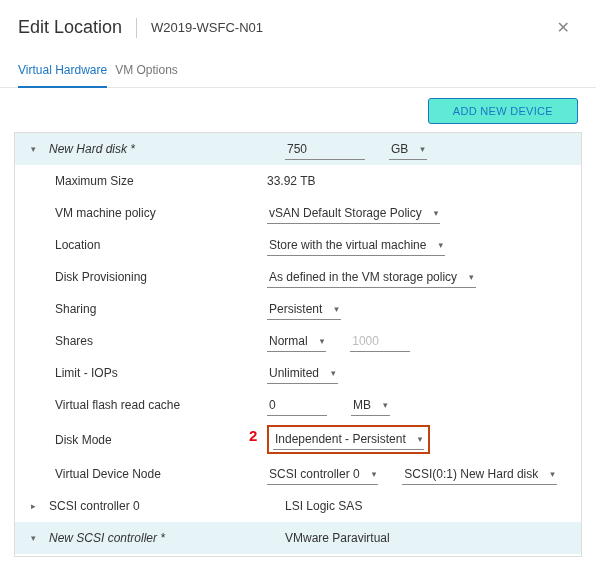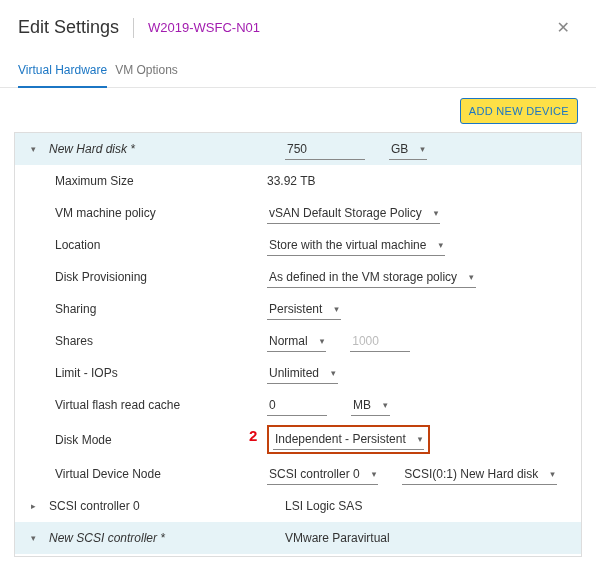--- a/index.html
+++ b/index.html
@@ -13,32 +13,32 @@
     overflow: hidden;
   }
   .dialog { width: 596px; height: 567px; display: flex; flex-direction: column; }
   .header {
     display: flex;
     align-items: center;
     padding: 14px 18px 8px 18px;
   }
   .title { font-size: 18px; font-weight: 400; color: #333; }
   .sep { width: 1px; height: 20px; background: #ccc; margin: 0 14px; }
-  .subtitle { font-size: 13px; color: #a21caf; }
+  .subtitle { font-size: 13px; color: #404040; }
   .close { margin-left: auto; font-size: 16px; color: #888; cursor: pointer; padding: 4px 8px; }
   .tabs {
     display: flex; gap: 8px; padding: 0 18px; border-bottom: 1px solid #e5e5e5; margin-top: 6px;
   }
   .tab { padding: 8px 0 10px 0; font-size: 12px; color: #777; cursor: pointer; position: relative; }
   .tab.active { color: #1b76c4; }
   .tab.active::after { content:""; position:absolute; left:0; right:0; bottom:-1px; height:2px; background:#1b76c4; }
   .toolbar { display:flex; justify-content:flex-end; padding: 10px 18px 8px 18px; }
   .add-btn {
-    border:1px solid #1b76c4; color:#1b76c4; background:#fde047; font-size:11px;
-    padding:6px 8px; border-radius:3px; cursor:pointer; letter-spacing:.3px;
+    border:1px solid #1b76c4; color:#1b76c4; background:#5eead4; font-size:11px;
+    padding:6px 24px; border-radius:3px; cursor:pointer; letter-spacing:.3px;
   }
   .content {
     flex:1; overflow-y:auto; border:1px solid #ddd; margin:0 14px 10px 14px; position:relative;
   }
   .content::-webkit-scrollbar{width:10px}
   .content::-webkit-scrollbar-thumb{background:#ccc;border-radius:5px}
   .row { display:flex; align-items:center; min-height:32px; padding:4px 10px 4px 16px; }
   .row + .row {}
   .section { background:#e6f3f7; font-style:italic; color:#333; }
   .caret { width:12px; display:inline-block; font-style:normal; color:#666; margin-right:6px; font-size:9px;}
@@ -60,21 +60,21 @@
   .boxed { border:2px solid #c2410c; padding:2px 4px; display:inline-flex; }
   .callout {
     position:absolute; color:#e30613; font-weight:bold; font-size:15px;
   }
 </style>
 </head>
 <body>
 
 <div class="dialog">
   <div class="header">
-    <span class="title">Edit Settings</span>
+    <span class="title">Edit Location</span>
     <span class="sep"></span>
     <span class="subtitle">W2019-WSFC-N01</span>
     <span class="close">✕</span>
   </div>
 
   <div class="tabs">
     <div class="tab active">Virtual Hardware</div>
     <div class="tab">VM Options</div>
   </div>
 

